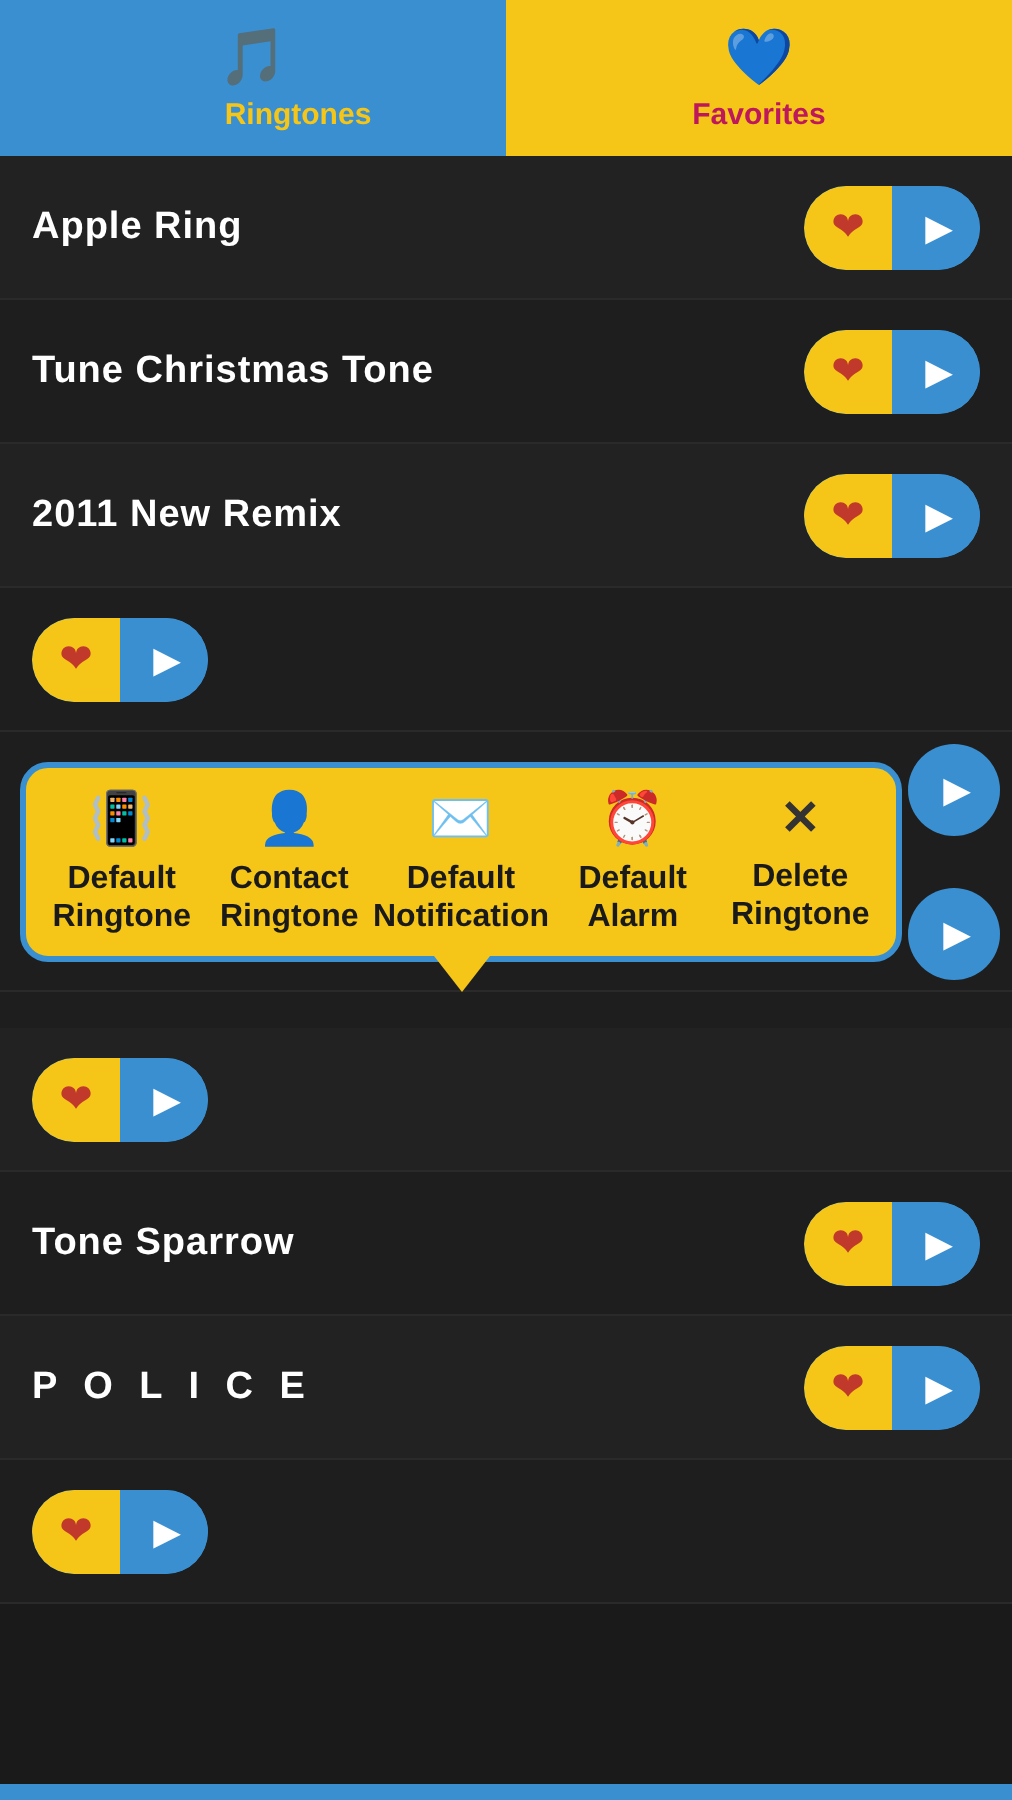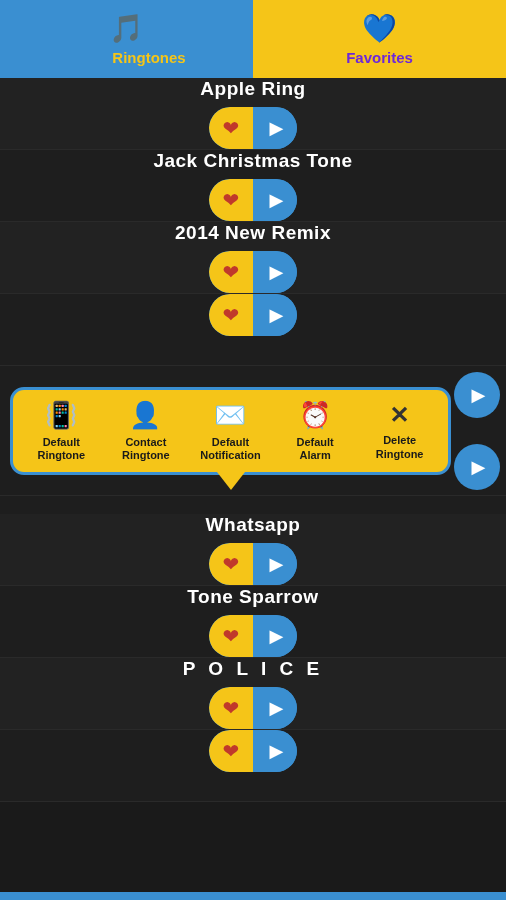--- a/index.html
+++ b/index.html
@@ -35,35 +35,34 @@
     .tab-icon {
       font-size: 28px;
     }
     .tab-ringtones .tab-icon { color: #f5c518; }
     .tab-favorites .tab-icon { color: #3a8fd1; }
     .tab-label {
       font-size: 15px;
       font-weight: bold;
     }
     .tab-ringtones .tab-label { color: #f5c518; padding-left: 45px; }
-    .tab-favorites .tab-label { color: #6d28d9; }
+    .tab-favorites .tab-label { color: #be185d; }
 
     
     .list {
       width: 100%;
     }
     .list-item {
       display: flex;
       align-items: center;
       justify-content: space-between;
       padding: 0 16px;
       height: 72px;
       border-bottom: 1px solid #2a2a2a;
       background: #222;
-      flex-direction: column;
     }
     .list-item:nth-child(even) {
       background: #1e1e1e;
     }
     .item-title {
       color: #fff;
       font-size: 19px;
       font-weight: bold;
       letter-spacing: 0.5px;
     }
@@ -142,21 +141,21 @@
       align-items: center;
       gap: 5px;
       cursor: pointer;
       flex: 1;
     }
     .context-item-icon {
       font-size: 26px;
       color: #1a1a1a;
     }
     .context-item-label {
-      font-size: 11px;
+      font-size: 16px;
       color: #1a1a1a;
       font-weight: bold;
       text-align: center;
       line-height: 1.2;
     }
 
     
     .bottom-bar {
       position: absolute;
       bottom: 0;
@@ -188,33 +187,33 @@
       <div class="heart-btn">
         <span class="heart-icon">❤</span>
       </div>
       <div class="play-btn">
         <span class="play-icon">▶</span>
       </div>
     </div>
   </div>
 
   <div class="list-item">
-    <span class="item-title">Jack Christmas Tone</span>
-    <div class="action-btns">
-      <div class="heart-btn">
-        <span class="heart-icon">❤</span>
-      </div>
-      <div class="play-btn">
-        <span class="play-icon">▶</span>
-      </div>
-    </div>
-  </div>
-
-  <div class="list-item">
-    <span class="item-title">2014 New Remix</span>
+    <span class="item-title">Tune Christmas Tone</span>
+    <div class="action-btns">
+      <div class="heart-btn">
+        <span class="heart-icon">❤</span>
+      </div>
+      <div class="play-btn">
+        <span class="play-icon">▶</span>
+      </div>
+    </div>
+  </div>
+
+  <div class="list-item">
+    <span class="item-title">2011 New Remix</span>
     <div class="action-btns">
       <div class="heart-btn">
         <span class="heart-icon">❤</span>
       </div>
       <div class="play-btn">
         <span class="play-icon">▶</span>
       </div>
     </div>
   </div>
 
@@ -264,21 +263,20 @@
       </div>
     </div>
   </div>
 </div>
 
 <div style="height:18px; background:#1e1e1e;"></div>
 
 <div class="list">
 
   <div class="list-item">
-    <span class="item-title">Whatsapp</span>
     <div class="action-btns">
       <div class="heart-btn">
         <span class="heart-icon">❤</span>
       </div>
       <div class="play-btn">
         <span class="play-icon">▶</span>
       </div>
     </div>
   </div>
 

